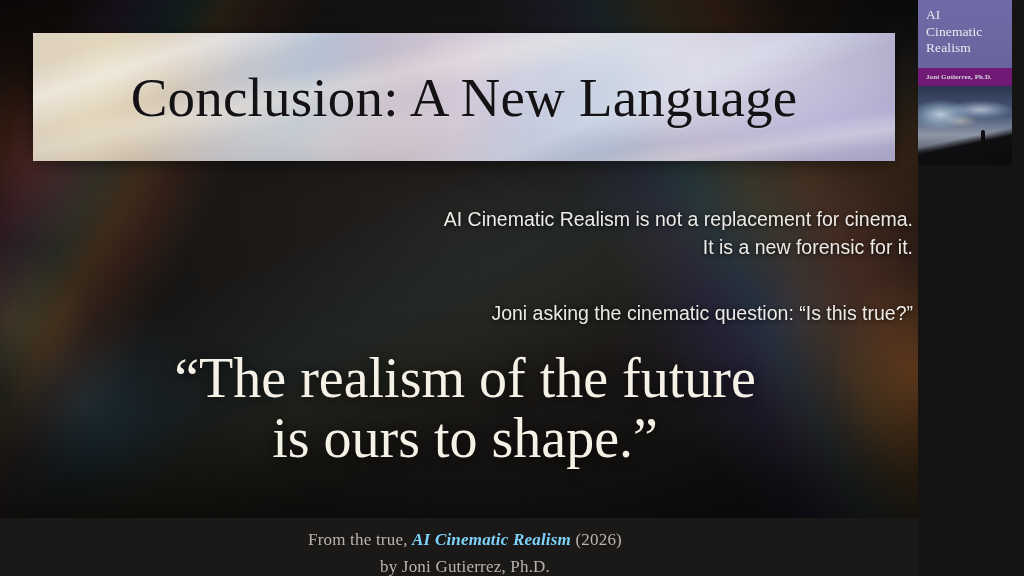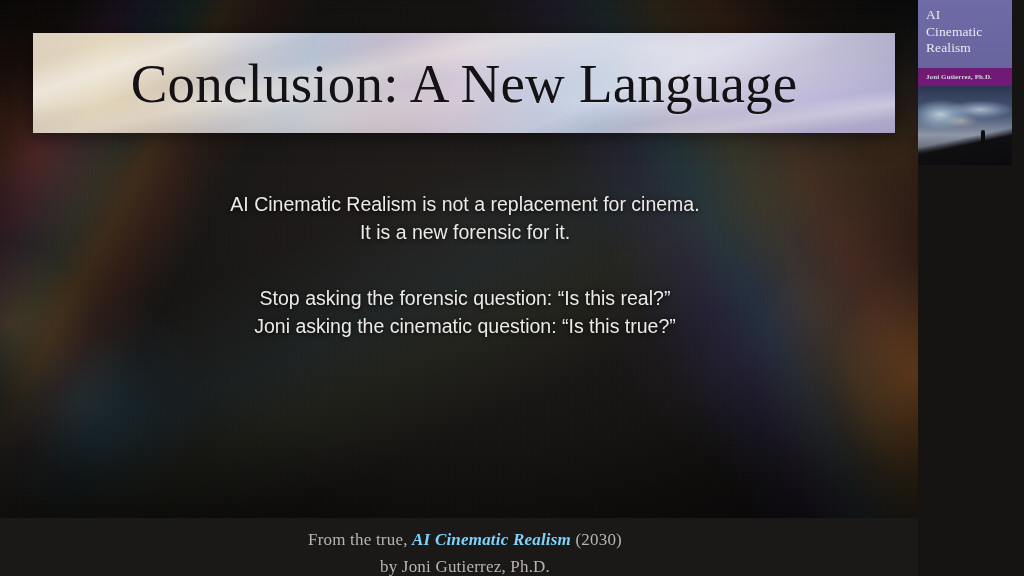--- a/index.html
+++ b/index.html
@@ -98,21 +98,21 @@
     opacity:.16;
     background-image:
       repeating-linear-gradient(0deg, rgba(255,255,255,.05) 0 1px, rgba(0,0,0,0) 1px 2px),
       repeating-linear-gradient(90deg, rgba(255,255,255,.04) 0 1px, rgba(0,0,0,0) 1px 3px);
   }
 
   
   #title-banner {
     position:absolute;
     left:33px; top:33px;
-    width:862px; height:100px;
+    width:862px; height:128px;
     overflow:hidden;
     display:flex; align-items:center; justify-content:center;
     box-shadow:0 2px 18px rgba(0,0,0,.55);
   }
 
   .holo { position:absolute; inset:0; }
 
   .holo-base {
     background:
       linear-gradient(104deg,
@@ -185,21 +185,21 @@
 
   
   #body-copy {
     position:absolute;
     left:0; top:188px;
     width:930px;
     z-index:6;
     text-align:center;
   }
 
-  .body-block { margin:2px; }
+  .body-block { margin:17px;text-align:right; }
   .body-block + .body-block { margin-top:38px; }
 
   .body-line {
     font-family:"Liberation Sans", sans-serif;
     font-size:19.5px;
     font-weight:400;
     line-height:28px;
     color:#eceae6;
     text-shadow:0 1px 5px rgba(0,0,0,.85);
   }
@@ -367,35 +367,38 @@
     </div>
 
     <div id="body-copy">
 
       <div class="body-block">
         <div class="body-line">AI Cinematic Realism is not a replacement for cinema.</div>
         <div class="body-line">It is a new forensic for it.</div>
       </div>
 
       <div class="body-block">
-        <div class="body-line">Stop asking the forensic question: “Is this real?”</div>
         <div class="body-line">Joni asking the cinematic question: “Is this true?”</div>
       </div>
 
     </div>
 
+    <div id="pull-quote">
+      <div class="quote-line">“The realism of the future</div>
+      <div class="quote-line">is ours to shape.”</div>
+    </div>
 
   </div>
 
   <div id="gutter-right"></div>
   <div id="strip-bottom"></div>
 
   <div id="caption">
     <div class="caption-line">
-      <span>From the true, </span><span class="caption-em">AI Cinematic Realism</span><span> (2030)</span>
+      <span>From the true, </span><span class="caption-em">AI Cinematic Realism</span><span> (2026)</span>
     </div>
     <div class="caption-line">by Joni Gutierrez, Ph.D.</div>
   </div>
 
   <div id="sidebar">
 
     <div id="book-cover">
 
       <div id="cover-top">
         <div class="cover-title-line">AI</div>

